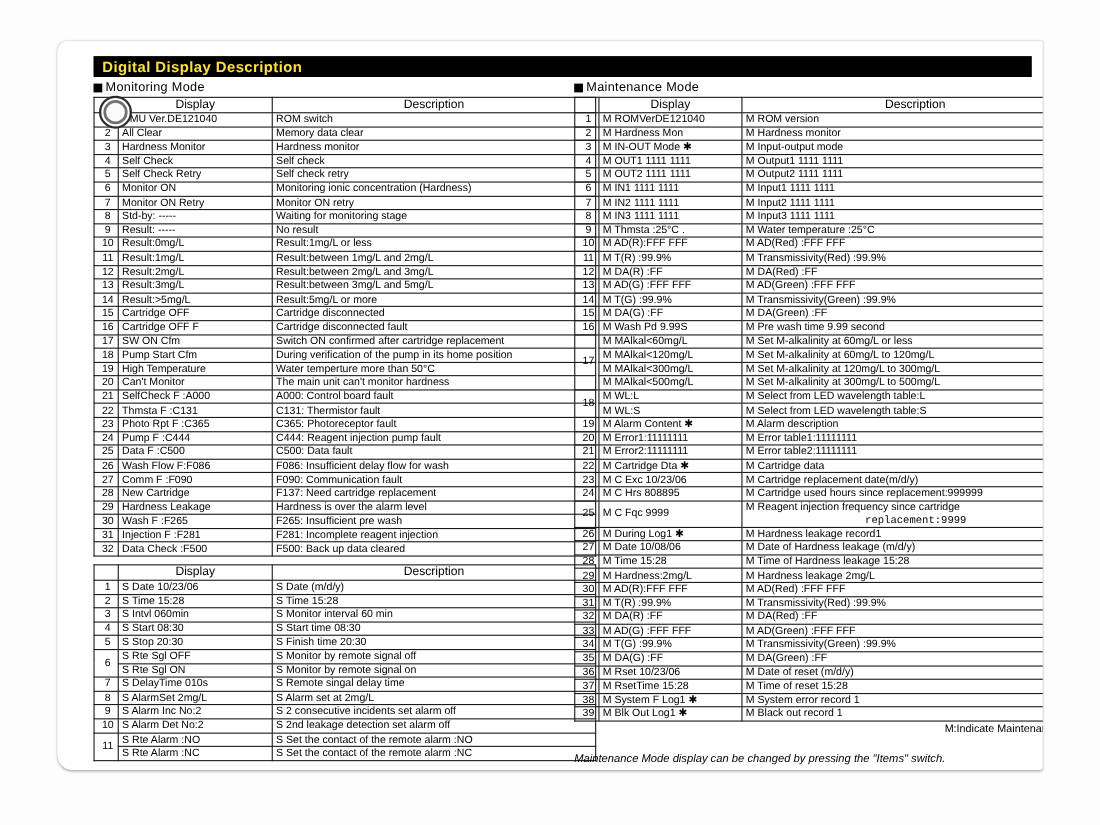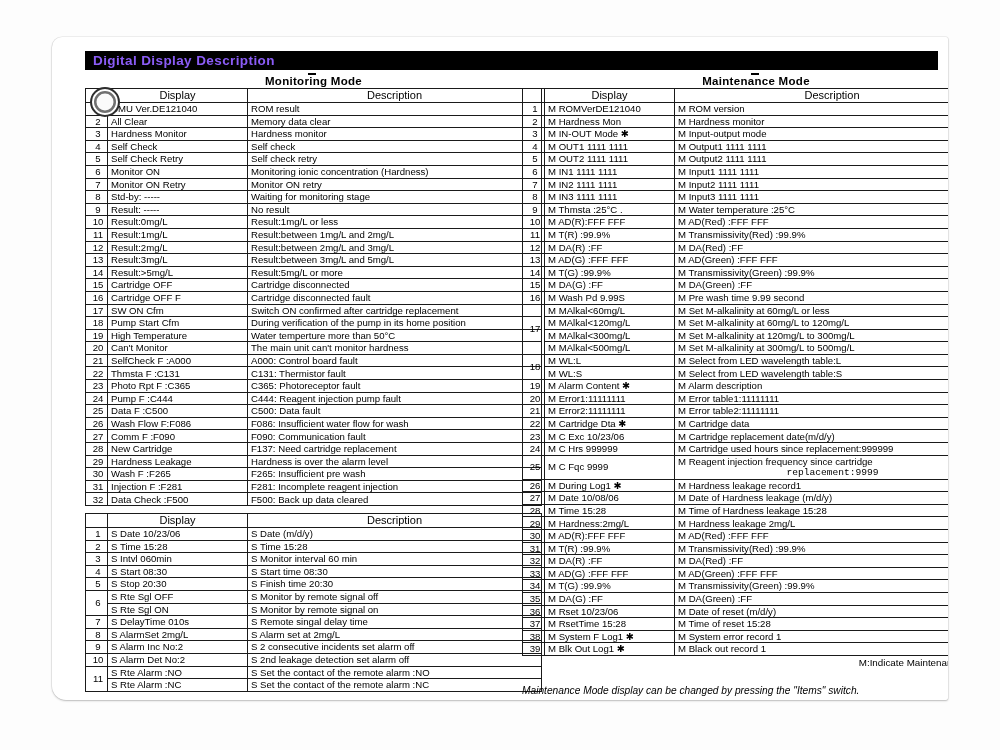--- a/index.html
+++ b/index.html
@@ -30,37 +30,37 @@
     box-shadow: inset 0 0 0 2px #ffffff, inset 0 0 0 4.5px #707070;
     z-index: 5;
   }
 
   
   .title-bar {
     position: absolute;
     left: 33px; top: 14px;
     width: 853px; height: 19px;
     background: #000000;
-    color: #8b5cf6;
+    color: #fde047;
     font-size: 13.5px;
     font-weight: bold;
     letter-spacing: 0.4px;
     line-height: 19px;
     padding-left: 8px;
     box-sizing: border-box;
   }
 
   .col-left  { position: absolute; left: 33px; top: 36px;  width: 457px; }
   .col-right { position: absolute; left: 470px; top: 36px; width: 468px; }
 
   
   .sec-head {
     display: flex; align-items: center;
-    font-size: 11.5px; font-weight: bold; color: #000;
-    height: 14px; margin-bottom: 1px; flex-direction: column;
+    font-size: 11.5px; font-weight: normal; color: #000;
+    height: 14px; margin-bottom: 1px;
   }
   .sec-head .bullet {
     display: inline-block;
     width: 8px; height: 8px;
     background: #000; margin-right: 3px;
   }
   .sec-head .label { letter-spacing: 0.3px; }
 
   
   table.grid {
@@ -142,21 +142,21 @@
           <tr>
             <th class="num"></th>
             <th>Display</th>
             <th>Description</th>
           </tr>
         </thead>
         <tbody>
             <tr>
               <td class="num">1</td>
               <td>CMU Ver.DE121040</td>
-              <td>ROM result</td>
+              <td>ROM switch</td>
             </tr>
             <tr>
               <td class="num">2</td>
               <td>All Clear</td>
               <td>Memory data clear</td>
             </tr>
             <tr>
               <td class="num">3</td>
               <td>Hardness Monitor</td>
               <td>Hardness monitor</td>
@@ -267,21 +267,21 @@
               <td>C444: Reagent injection pump fault</td>
             </tr>
             <tr>
               <td class="num">25</td>
               <td>Data F        :C500</td>
               <td>C500: Data fault</td>
             </tr>
             <tr>
               <td class="num">26</td>
               <td>Wash Flow F:F086</td>
-              <td>F086: Insufficient water flow for wash</td>
+              <td>F086: Insufficient delay flow for wash</td>
             </tr>
             <tr>
               <td class="num">27</td>
               <td>Comm F      :F090</td>
               <td>F090: Communication fault</td>
             </tr>
             <tr>
               <td class="num">28</td>
               <td>New Cartridge</td>
               <td>F137: Need cartridge replacement</td>
@@ -541,21 +541,21 @@
               <td>M Cartridge Dta ✱</td>
               <td>M Cartridge data</td>
             </tr>
             <tr>
               <td class="num">23</td>
               <td>M C Exc 10/23/06</td>
               <td>M Cartridge replacement date(m/d/y)</td>
             </tr>
             <tr>
               <td class="num">24</td>
-              <td>M C Hrs 999999</td>
+              <td>M C Hrs 808895</td>
               <td>M Cartridge used hours since replacement:999999</td>
             </tr>
             <tr>
               <td class="num">25</td>
               <td>M C Fqc 9999</td>
               <td class="cell-wrap" style="height: 23px;"><span>M Reagent injection frequency since cartridge</span><span class="cell-indent-right">replacement:9999</span></td>
             </tr>
             <tr>
               <td class="num">26</td>
               <td>M During Log1  ✱</td>

